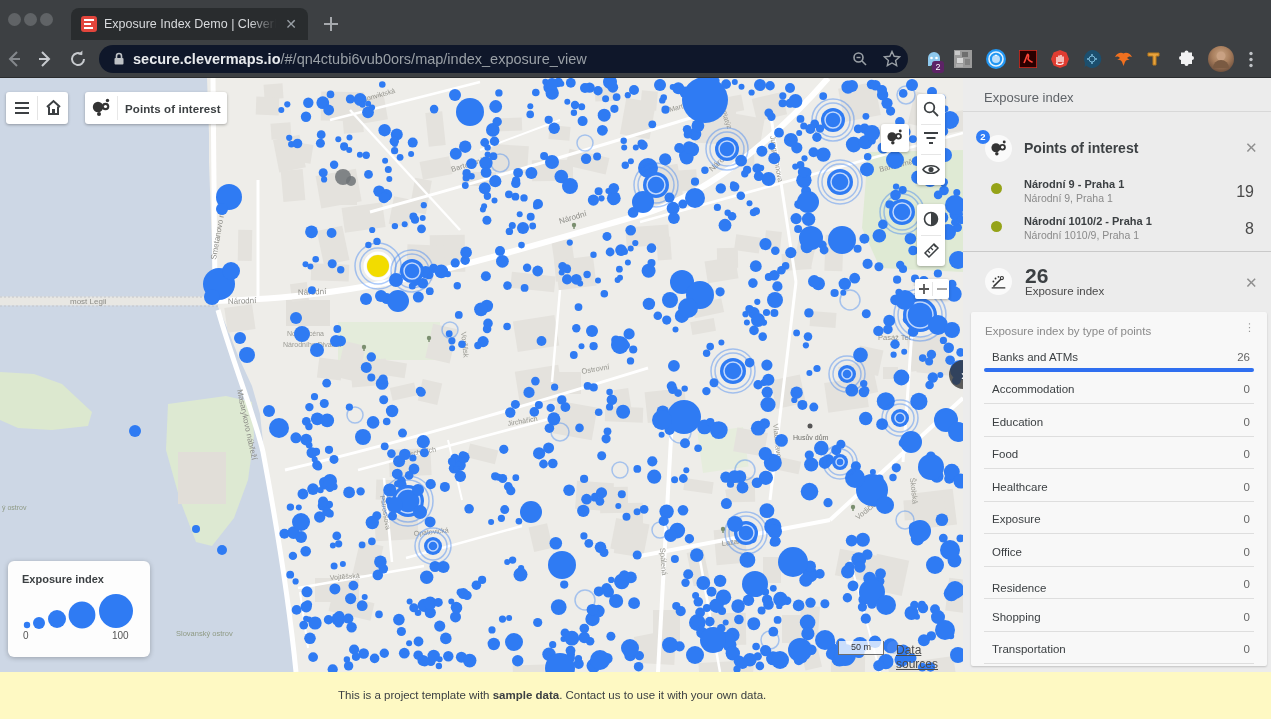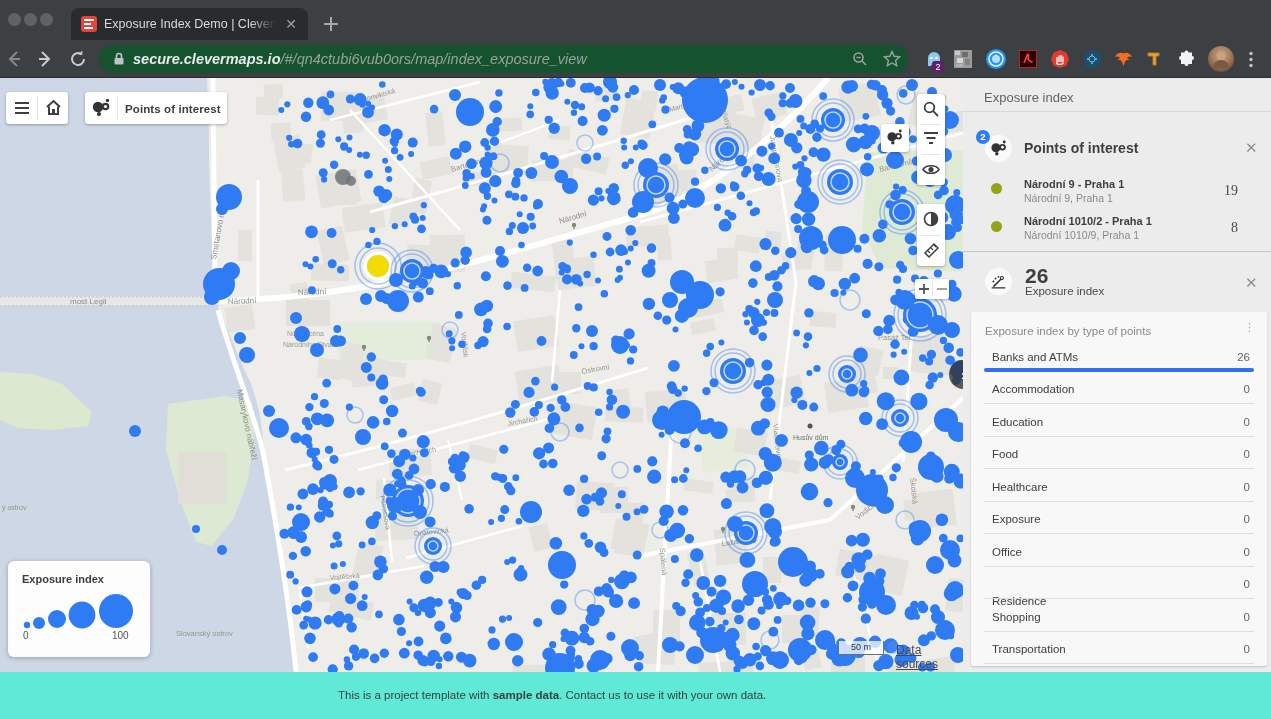--- a/index.html
+++ b/index.html
@@ -11,21 +11,21 @@
   #tab { position:absolute; left:71px; top:8px; width:237px; height:32px; background:#292c2e; border-radius:8px 8px 0 0; }
   #fav { position:absolute; left:10px; top:8px; width:16px; height:16px; background:#e2453c; border-radius:3px; }
   #fav div { position:absolute; left:3px; width:10px; height:2px; background:#fff; }
   #tabtitle { position:absolute; left:33px; top:9px; width:172px; height:16px; font-size:12.5px; color:#d8dadd; white-space:nowrap; overflow:hidden;
     -webkit-mask-image:linear-gradient(90deg,#000 85%,transparent); }
   #tabx { position:absolute; right:10px; top:9px; width:14px; height:14px; color:#9aa0a6; font-size:14px; line-height:14px; text-align:center; }
   #newtab { position:absolute; left:324px; top:17px; width:14px; height:14px; }
   #newtab:before { content:""; position:absolute; left:6px; top:0; width:2px; height:14px; background:#a6a9ad; }
   #newtab:after { content:""; position:absolute; left:0; top:6px; width:14px; height:2px; background:#a6a9ad; }
   #toolbar { position:absolute; left:0; top:40px; width:1271px; height:38px; background:#3d4043; border-bottom:1px solid #2a2c2e; }
-  #urlpill { position:absolute; left:99px; top:5px; width:809px; height:28px; background:#14532d; border-radius:14px;font-style:italic; }
+  #urlpill { position:absolute; left:99px; top:5px; width:809px; height:28px; background:#0f172a; border-radius:14px; }
   #urltext { position:absolute; left:34px; top:6px; font-size:14.5px; color:#9aa0a6; white-space:nowrap; }
   #urltext b { color:#e8eaed; font-weight:bold; }
   
   #main { position:absolute; left:0; top:78px; width:1271px; height:594px; }
   #mapwrap { position:absolute; left:0; top:0; width:963px; height:594px; overflow:hidden; background:#eeede9; }
   
   .mbtn { position:absolute; background:#fff; border-radius:3px; box-shadow:0 1px 3px rgba(0,0,0,0.3); }
   #grp1 { left:6px; top:14px; width:62px; height:32px; }
   #grp1 .sep { position:absolute; left:31px; top:4px; width:1px; height:24px; background:#e4e4e4; }
   #chip { left:85px; top:14px; width:142px; height:32px; }
@@ -55,34 +55,34 @@
   #sb-div1 { position:absolute; left:0; top:32.5px; width:308px; height:1px; background:#d8d8d8; }
   .icirc { position:absolute; width:27px; height:27px; border-radius:50%; background:#fafafa; }
   #poiic { left:22px; top:57px; }
   #badge2 { position:absolute; left:13px; top:52px; width:14px; height:14px; border-radius:50%; background:#2f7cf6; color:#fff;
     font-size:9.5px; font-weight:bold; text-align:center; line-height:14px; }
   #poi-t { position:absolute; left:61px; top:62px; font-size:14px; font-weight:bold; color:#3c4043; }
   .xbtn { position:absolute; color:#8f8f8f; font-size:15px; }
   .gdot { position:absolute; width:11px; height:11px; border-radius:50%; background:#95a318; }
   .it { position:absolute; font-size:11px; font-weight:bold; color:#3c4043; }
   .is { position:absolute; font-size:10.5px; color:#8a8a8a; }
-  .iv { position:absolute; right:33px; font-size:14px; color:#4a4a4a;font-family:Liberation Serif, serif; }
+  .iv { position:absolute; right:17px; font-size:16px; color:#4a4a4a; }
   #sb-div2 { position:absolute; left:0; top:172.5px; width:308px; height:1px; background:#c9c9c9; }
   #gic { left:22px; top:190px; }
   #n26 { position:absolute; left:62px; top:186px; font-size:21px; font-weight:bold; color:#3c4043; }
   #ei2 { position:absolute; left:62px; top:207px; font-size:11.5px; color:#4a4a4a; }
   #card { position:absolute; left:8px; top:234px; width:296px; height:354px; background:#f8f8f8; border-radius:2px; box-shadow:0 1px 2px rgba(0,0,0,0.18); }
   #card .hd { position:absolute; left:14px; top:13px; font-size:11.5px; color:#8a8a8a; }
   #card .kebab { position:absolute; right:12px; top:13px; color:#9a9a9a; font-size:11px; letter-spacing:0; line-height:5px; }
   .row-l { position:absolute; left:21px; font-size:11.5px; font-weight:normal; color:#3c4043; }
   .row-v { position:absolute; right:17px; font-size:11.5px; color:#666; }
   #bluebar { position:absolute; left:13px; top:56px; width:270px; height:3.5px; background:#2f6ff0; border-radius:2px; }
   .rdiv { position:absolute; left:13px; width:270px; height:1px; background:#dedede; }
   
-  #bottombar { position:absolute; left:0; top:672px; width:1271px; height:47px; background:#5eead4; }
+  #bottombar { position:absolute; left:0; top:672px; width:1271px; height:47px; background:#fef9c3; }
   #bb-text { position:absolute; left:338px; top:17px; font-size:11.5px; color:#3c4043; }
   #bb-btn { position:absolute; left:768px; top:9px; width:149px; height:29px; background:#fdfdfe; border:1px solid #8aa8ee; border-radius:4px;
     font-size:9.5px; font-weight:bold; letter-spacing:1.2px; color:#3f6ff0; text-align:center; line-height:28px; }
   svg.ic { position:absolute; }
 </style>
 </head>
 <body>
 <div id="page">
 
   <div id="tabbar">
@@ -1679,21 +1679,21 @@
           <div class="rdiv" style="top:156px;"></div>
         <div class="row-l" style="top:169px;">Healthcare</div>
           <div class="row-v" style="top:169px;">0</div>
           <div class="rdiv" style="top:189px;"></div>
         <div class="row-l" style="top:201px;">Exposure</div>
           <div class="row-v" style="top:201px;">0</div>
           <div class="rdiv" style="top:221px;"></div>
         <div class="row-l" style="top:234px;">Office</div>
           <div class="row-v" style="top:234px;">0</div>
           <div class="rdiv" style="top:254px;"></div>
-        <div class="row-l" style="top:283px;">Residence</div>
+        <div class="row-l" style="top:270px;">Residence</div>
           <div class="row-v" style="top:266px;">0</div>
           <div class="rdiv" style="top:286px;"></div>
         <div class="row-l" style="top:299px;">Shopping</div>
           <div class="row-v" style="top:299px;">0</div>
           <div class="rdiv" style="top:319px;"></div>
         <div class="row-l" style="top:331px;">Transportation</div>
           <div class="row-v" style="top:331px;">0</div>
           <div class="rdiv" style="top:351px;"></div>
       </div>
     </div>

